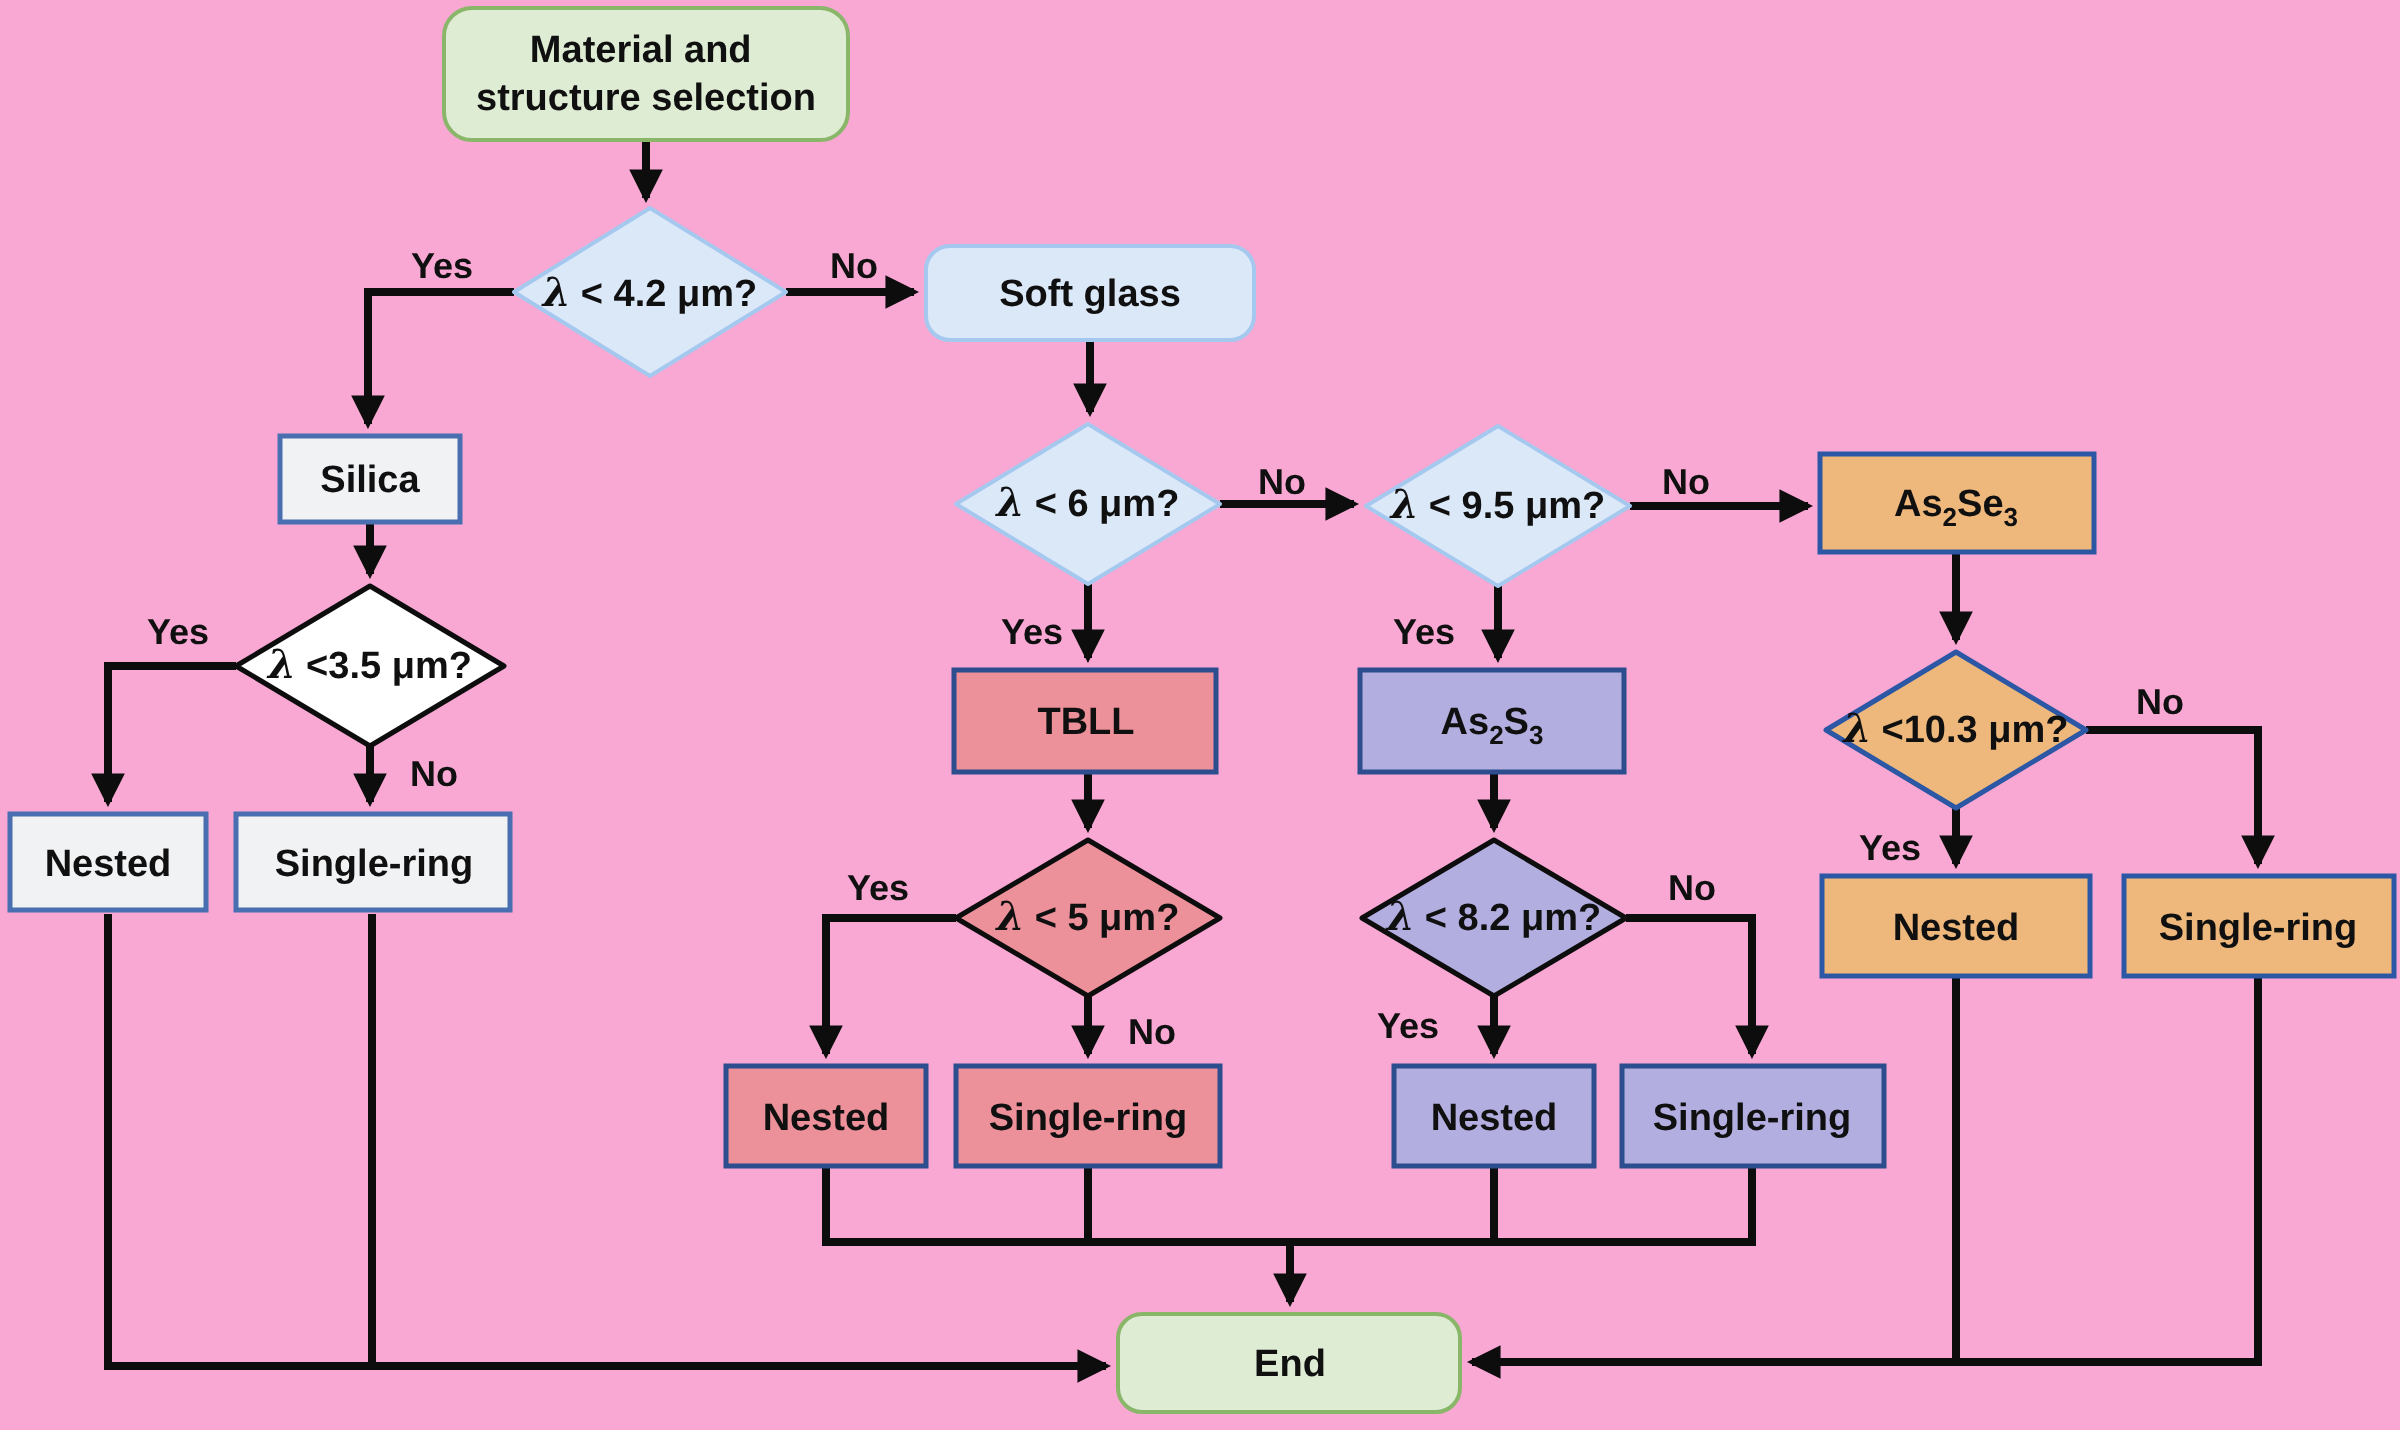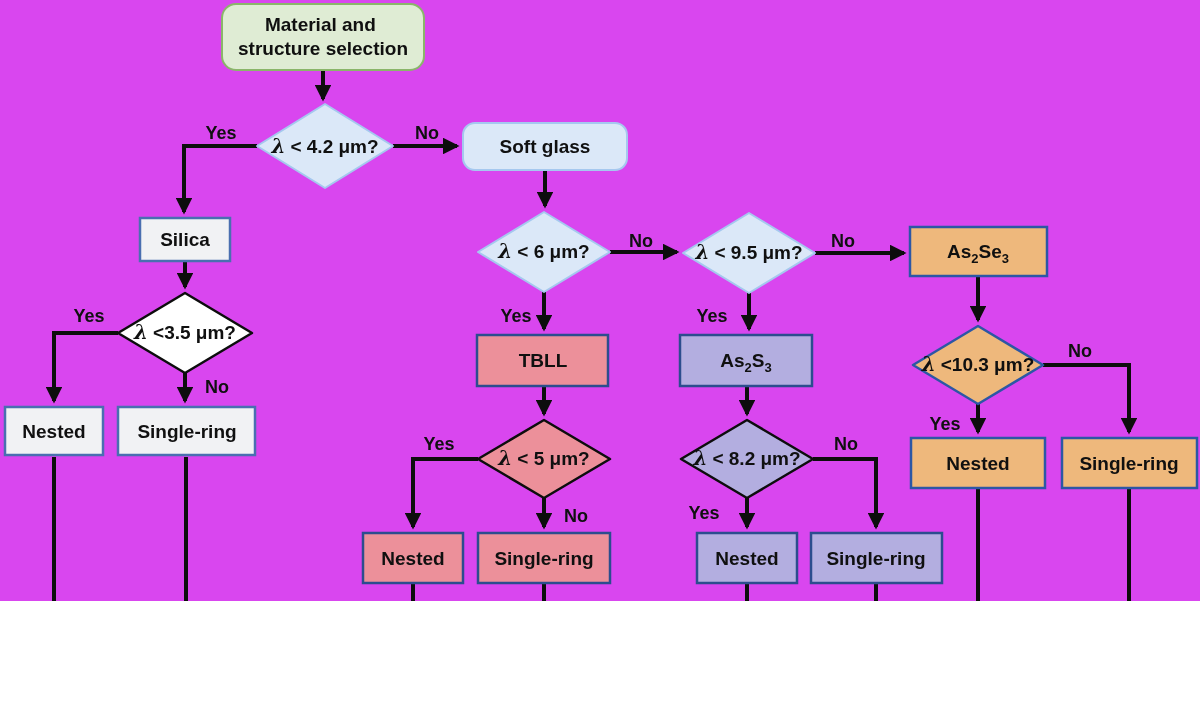--- a/index.html
+++ b/index.html
@@ -1,16 +1,16 @@
 <!DOCTYPE html>
 <html><head>
 <meta charset="utf-8">
 <style>
   html,body{margin:0;padding:0;background:#ffffff;}
-  .stage{position:relative;width:1200px;height:601px;background:#d946ef;overflow:hidden;}
+  .stage{position:relative;width:1200px;height:715px;background:#f9a8d4;overflow:hidden;}
   svg text{
     font-family:"Liberation Sans","DejaVu Sans",sans-serif;
     font-weight:bold;
     fill:#101010;
   }
   .nlabel{font-size:19px;}
   .dlabel{font-size:19px;}
   .elabel{font-size:18px;}
   .startlabel{font-size:19px;}
   .lam{

